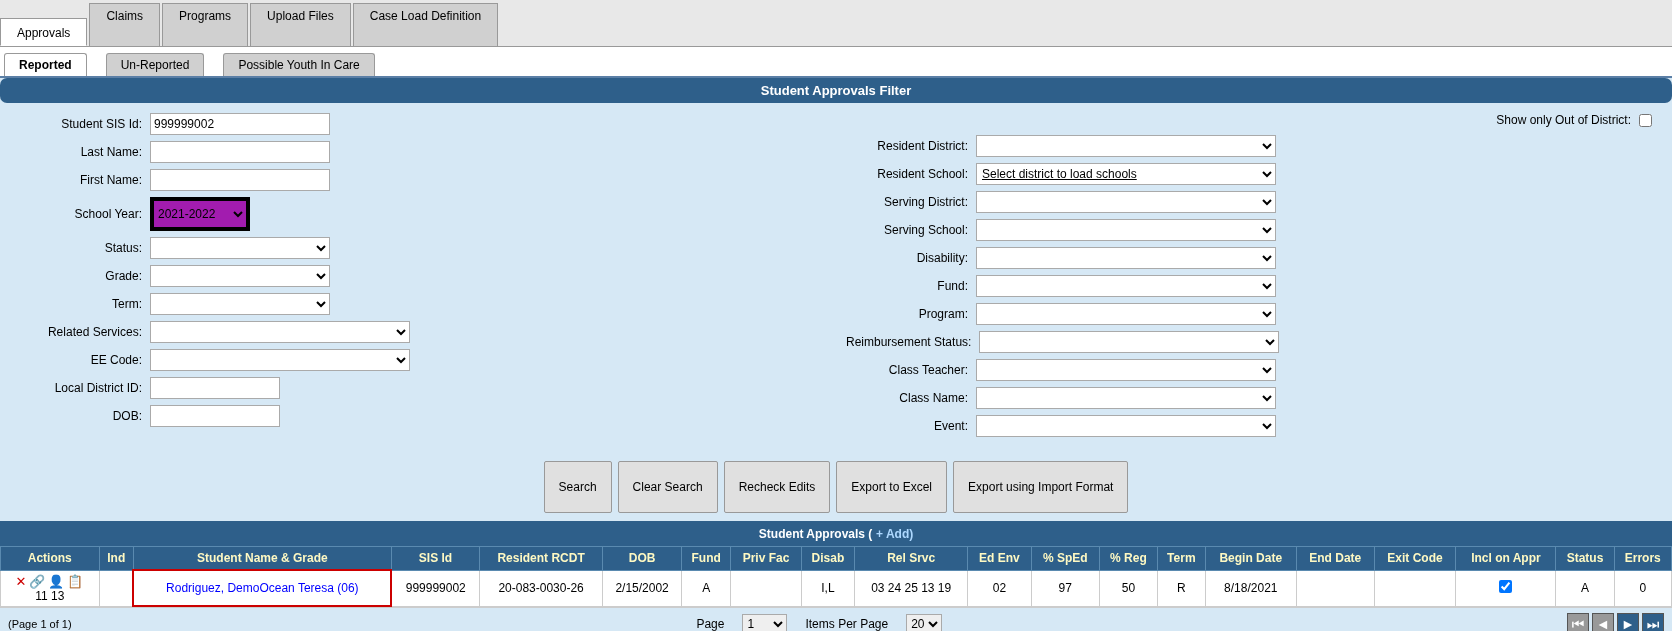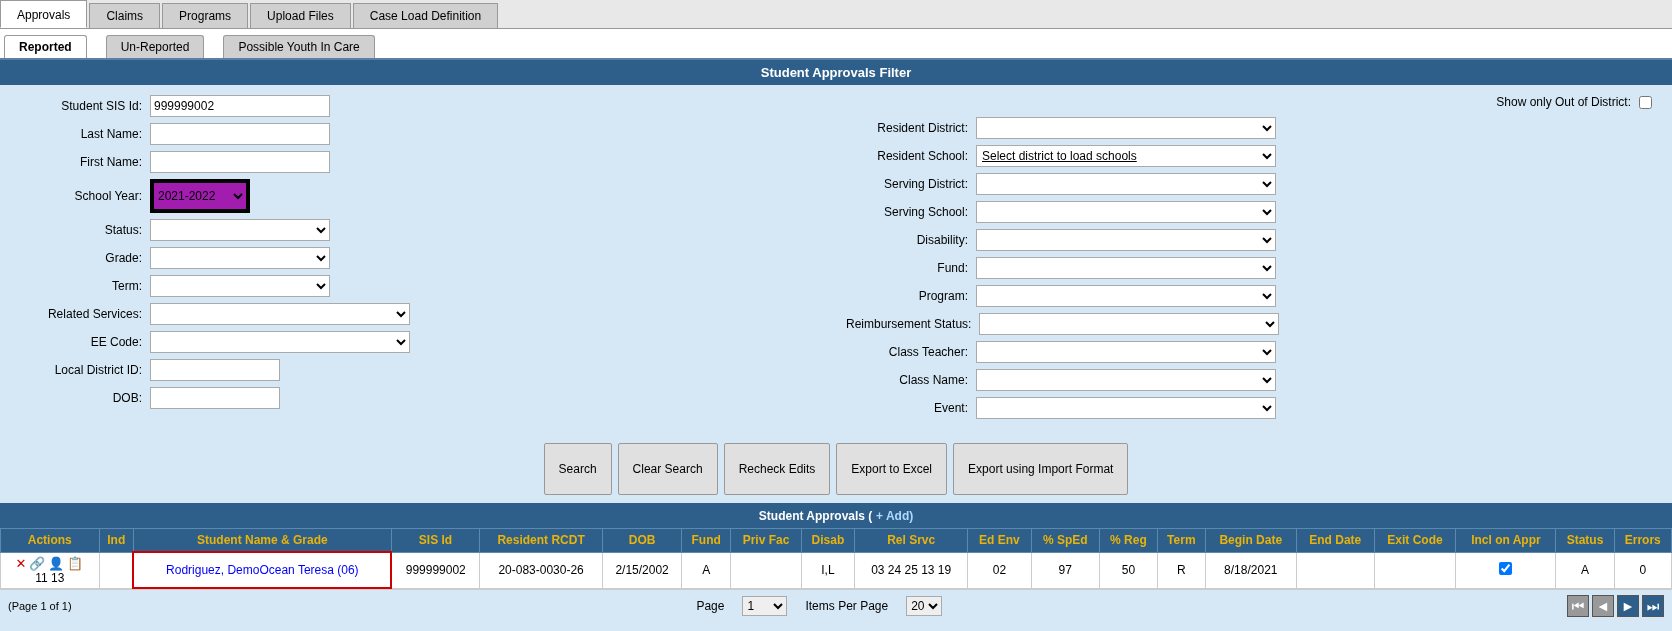--- a/index.html
+++ b/index.html
@@ -1,30 +1,30 @@
 <!DOCTYPE html>
 <html><head>
   <meta charset="utf-8">
   <style>
     * { box-sizing: border-box; margin: 0; padding: 0; font-family: Arial, sans-serif; font-size: 12px; }
     body { background: #d6e8f5; }
 
     
     .top-tabs { display: flex; background: #e8e8e8; border-bottom: 1px solid #999; padding: 0; }
     .top-tab { padding: 5px 16px; border: 1px solid #999; border-bottom: none; background: #d0d0d0; cursor: pointer; margin-right: 2px; margin-top: 3px; font-size: 12px; }
-    .top-tab.active { background: #fff; border-bottom: 1px solid #fff; margin-top: 0; padding-top: 7px; }
+    .top-tab.active { background: #fff; border-bottom: 1px solid #fff; margin-top: 18px; padding-top: 7px; }
 
     
     .second-tabs { display: flex; background: #fff; padding: 6px 0 0 4px; border-bottom: 2px solid #5b7fa6; }
     .second-tab { padding: 4px 14px; border: 1px solid #999; border-bottom: none; background: #d0d0d0; cursor: pointer; margin-right: 19px; font-size: 12px; border-radius: 3px 3px 0 0; }
     .second-tab.active { background: #fff; font-weight: bold; }
 
     
     .filter-section { background: #d6e8f5; padding: 0; }
-    .filter-header { background: #2e5f8a; color: #fff; text-align: center; padding: 5px; font-weight: bold; font-size: 13px; }
+    .filter-header { background: #2e5f8a; color: #fff; text-align: center; padding: 5px; font-weight: bold; font-size: 13px; border-radius: 7px; }
     .filter-body { padding: 10px 20px; display: flex; gap: 20px; }
     .filter-left { flex: 1; }
     .filter-right { flex: 1; }
     .filter-row { display: flex; align-items: center; margin-bottom: 6px; }
     .filter-label { text-align: right; min-width: 130px; padding-right: 8px; font-size: 12px; white-space: nowrap; }
     .filter-input { height: 22px; border: 1px solid #aaa; font-size: 12px; padding: 1px 3px; }
     .filter-input-text { width: 180px; }
     .filter-select { height: 22px; border: 1px solid #aaa; font-size: 12px; background: #fff; padding: 1px; }
     .filter-select-sm { width: 180px; }
     .filter-select-lg { width: 300px; text-decoration: underline; }
@@ -33,21 +33,21 @@
     .buttons-row { display: flex; justify-content: center; gap: 6px; padding: 8px; background: #d6e8f5; }
     .btn { padding: 18px 14px; border: 1px solid #999; background: #e0e0e0; cursor: pointer; font-size: 12px; border-radius: 2px; }
 
     
     .approvals-header { background: #2e5f8a; color: #fff; text-align: center; padding: 5px; font-weight: bold; font-size: 13px; margin-top: 0; }
     .approvals-header a { color: #add8ff; text-decoration: none; font-size: 12px; }
 
     
     .table-wrapper { overflow-x: auto; background: #fff; }
     table { width: 100%; border-collapse: collapse; font-size: 11px; }
-    thead tr { background: #2e5f8a; color: #eab308; }
+    thead tr { background: #2e5f8a; color: #fef9c3; }
     thead th { padding: 4px 4px; border: 1px solid #5a8ab0; text-align: center; white-space: nowrap; }
     tbody tr { background: #fff; }
     tbody tr:nth-child(even) { background: #f0f0f0; }
     tbody td { padding: 3px 4px; border: 1px solid #ccc; text-align: center; white-space: nowrap; }
     .student-name-cell { border: 2px solid #cc0000 !important; color: #00f; cursor: pointer; }
     .action-icons { display: flex; gap: 3px; align-items: center; justify-content: center; }
     .action-icon { cursor: pointer; font-size: 13px; }
 
     
     .pagination-row { display: flex; align-items: center; justify-content: space-between; padding: 5px 8px; background: #d6e8f5; border-top: 1px solid #ccc; }

